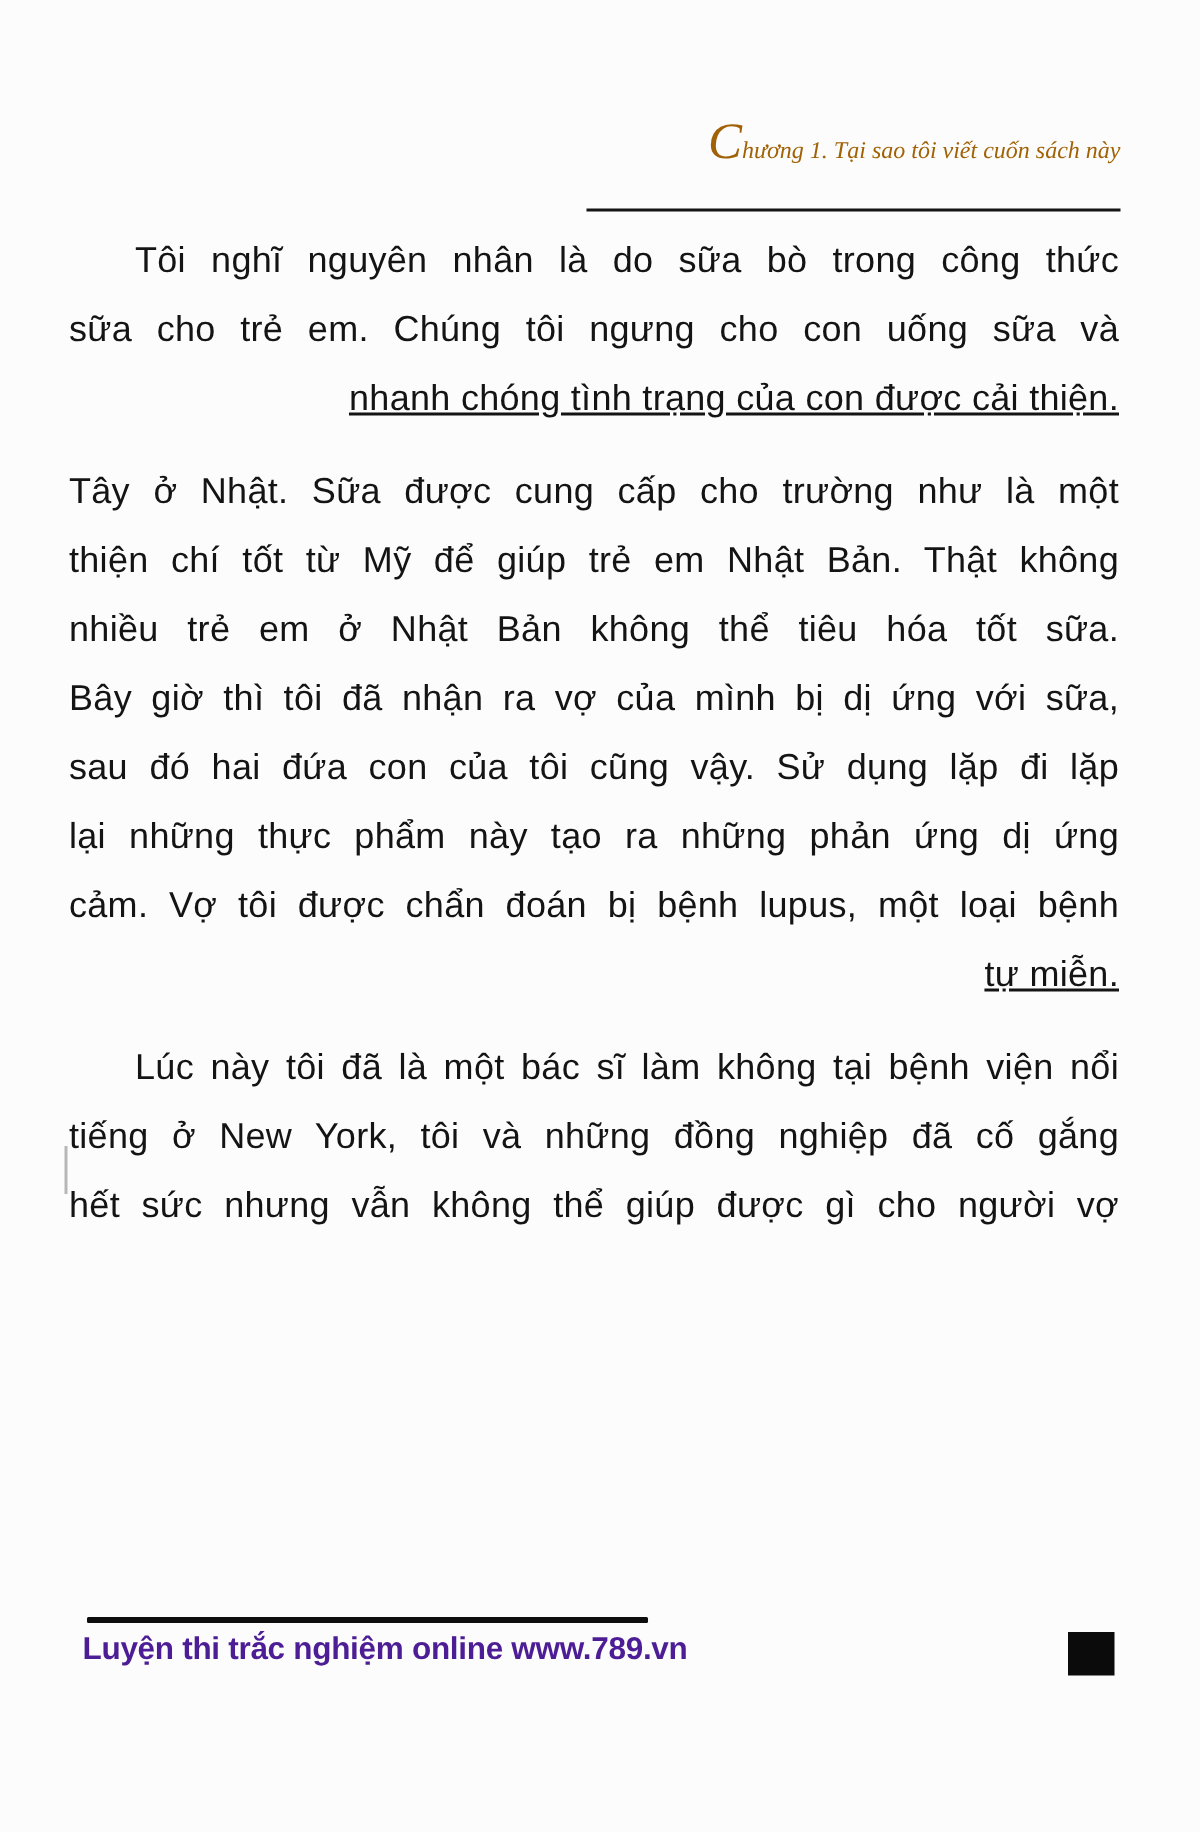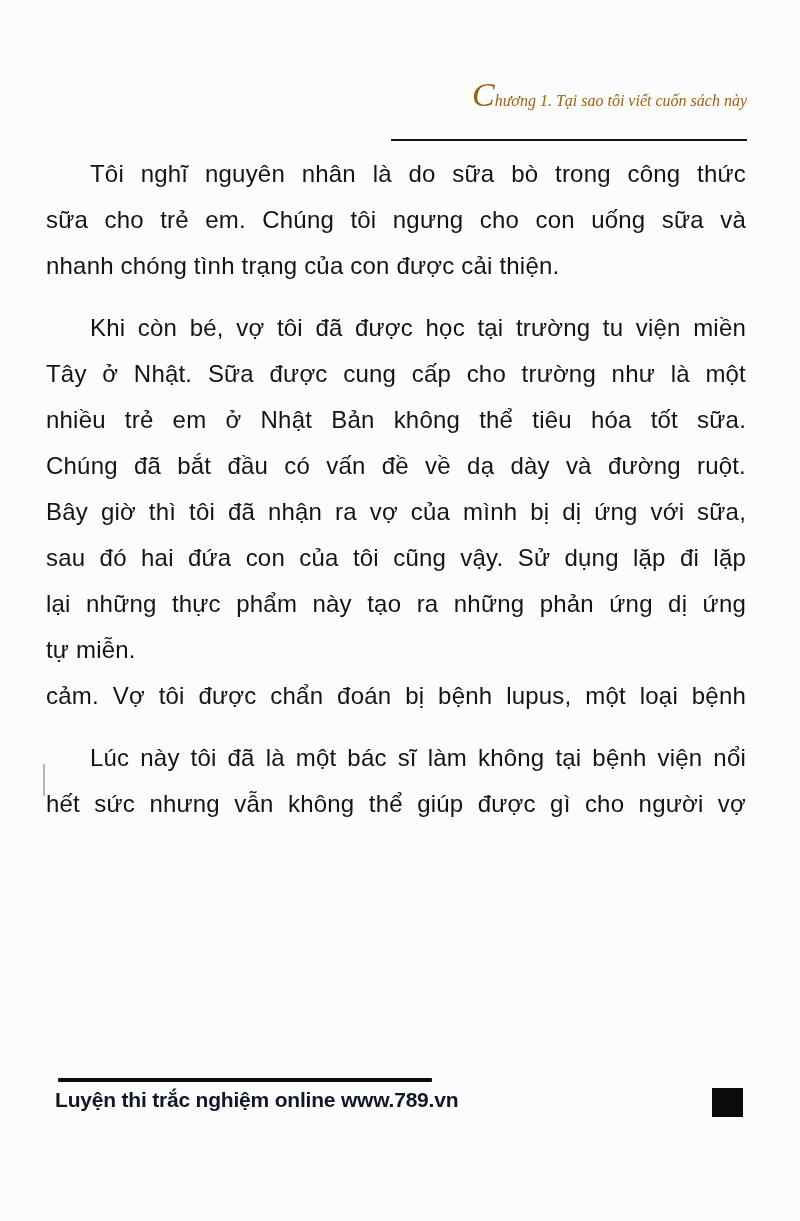--- a/index.html
+++ b/index.html
@@ -48,41 +48,41 @@
   }
   .para { margin: 0 0 16px 0; }
   .line {
     display: block;
     font-size: 24px;
     line-height: 46px;
     letter-spacing: 0.2px;
     color: #141414;
   }
   .jl { text-align: justify; text-align-last: justify; }
-  .ln { text-align: left; }
+  .ln { text-align: right; text-decoration: underline; }
   .indent { padding-left: 44px; }
 
   
   .footer-rule {
     position: absolute;
     left: 58px;
     top: 1078px;
     width: 374px;
     height: 4px;
     background: #0d0d0d;
     border-radius: 1px;
   }
   .footer-text {
     position: absolute;
     left: 55px;
     top: 1088px;
     font-size: 21px;
     font-weight: bold;
     letter-spacing: -0.2px;
-    color: #0f172a;
+    color: #4c1d95;
     text-align: right;
   }
   .end-square {
     position: absolute;
     left: 712px;
     top: 1088px;
     width: 31px;
     height: 29px;
     background: #0b0b0b;
   }
@@ -107,33 +107,33 @@
 
   <div class="content">
 
     <div class="para">
       <span class="line jl indent">Tôi nghĩ nguyên nhân là do sữa bò trong công thức</span>
       <span class="line jl">sữa cho trẻ em. Chúng tôi ngưng cho con uống sữa và</span>
       <span class="line ln">nhanh chóng tình trạng của con được cải thiện.</span>
     </div>
 
     <div class="para">
-      <span class="line jl indent">Khi còn bé, vợ tôi đã được học tại trường tu viện miền</span>
       <span class="line jl">Tây ở Nhật. Sữa được cung cấp cho trường như là một</span>
+      <span class="line jl">thiện chí tốt từ Mỹ để giúp trẻ em Nhật Bản. Thật không</span>
       <span class="line jl">nhiều trẻ em ở Nhật Bản không thể tiêu hóa tốt sữa.</span>
-      <span class="line jl">Chúng đã bắt đầu có vấn đề về dạ dày và đường ruột.</span>
       <span class="line jl">Bây giờ thì tôi đã nhận ra vợ của mình bị dị ứng với sữa,</span>
       <span class="line jl">sau đó hai đứa con của tôi cũng vậy. Sử dụng lặp đi lặp</span>
       <span class="line jl">lại những thực phẩm này tạo ra những phản ứng dị ứng</span>
+      <span class="line jl">cảm. Vợ tôi được chẩn đoán bị bệnh lupus, một loại bệnh</span>
       <span class="line ln">tự miễn.</span>
-      <span class="line jl">cảm. Vợ tôi được chẩn đoán bị bệnh lupus, một loại bệnh</span>
     </div>
 
     <div class="para">
       <span class="line jl indent">Lúc này tôi đã là một bác sĩ làm không tại bệnh viện nổi</span>
+      <span class="line jl">tiếng ở New York, tôi và những đồng nghiệp đã cố gắng</span>
       <span class="line jl">hết sức nhưng vẫn không thể giúp được gì cho người vợ</span>
     </div>
 
   </div>
 
   <div class="scan-artifact"></div>
 
   <div class="footer-rule"></div>
   <div class="footer-text">Luyện thi trắc nghiệm online www.789.vn</div>
   <div class="end-square"></div>

